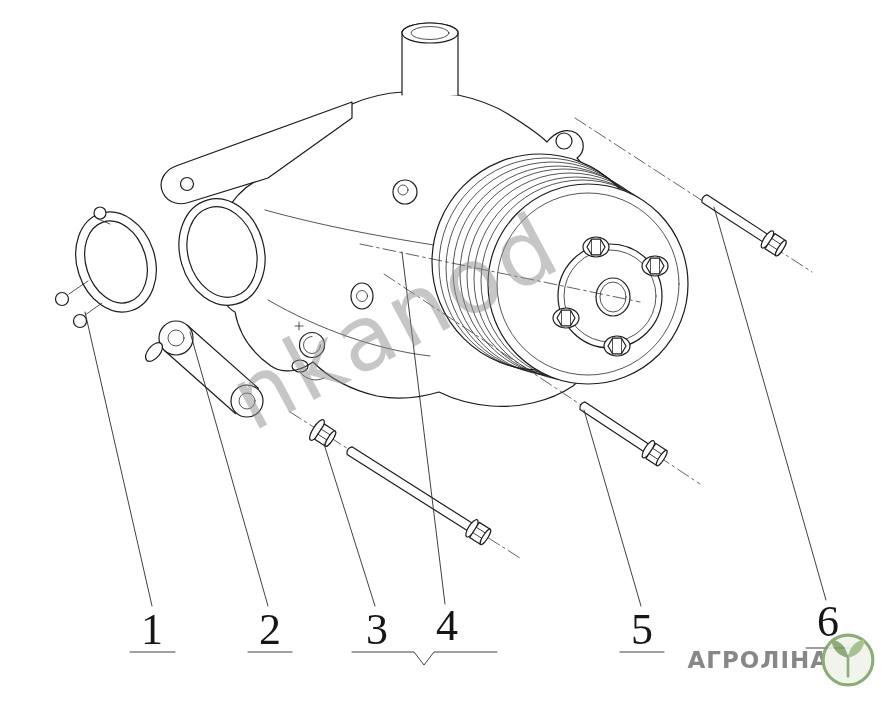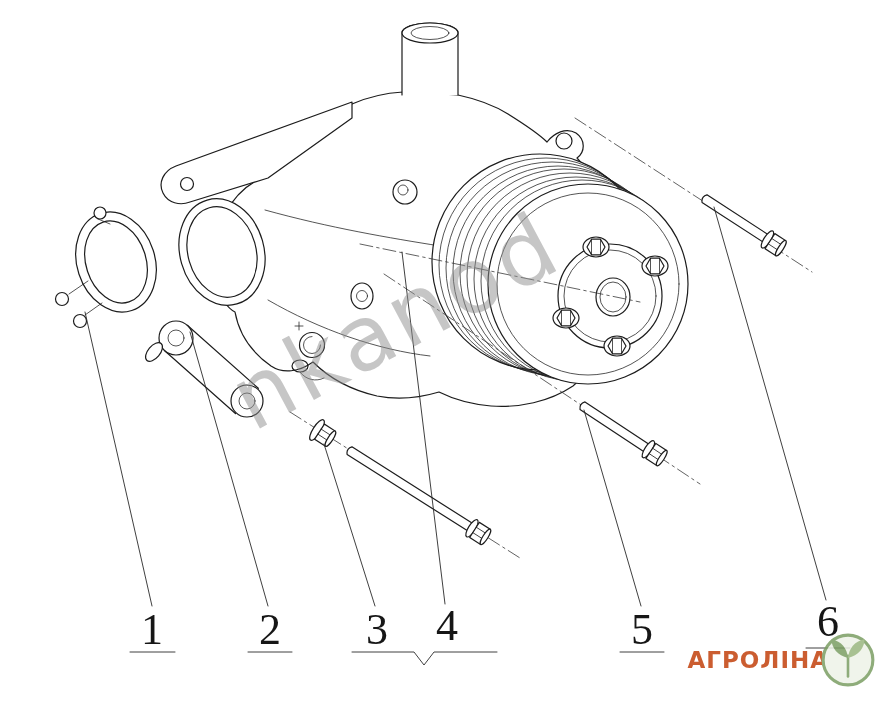--- a/index.html
+++ b/index.html
@@ -13,21 +13,21 @@
   .dwg .ldr{stroke:#2a2a2a;stroke-width:0.9;}
   .callout{position:absolute;transform:translate(-50%,-50%);
            font-family:"Liberation Serif",serif;font-size:44px;color:#161616;
            line-height:1;z-index:3;}
   .watermark{position:absolute;left:238px;top:352px;z-index:2;
              font-family:"DejaVu Sans",sans-serif;font-size:90px;font-weight:400;
              color:#8e8e8e;opacity:.5;letter-spacing:4px;white-space:nowrap;
              transform:rotate(-28deg);transform-origin:left center;pointer-events:none;}
   .logo{position:absolute;right:10px;bottom:16px;z-index:4;display:flex;align-items:center;opacity:.85;}
   .logo-text{font-family:"DejaVu Sans",sans-serif;font-weight:700;font-size:23px;
-             color:#c2410c;letter-spacing:1px;margin-right:-10px;}
+             color:#737373;letter-spacing:1px;margin-right:-10px;}
 </style>
 </head>
 <body>
 
 <div class="stage">
 
   <svg class="dwg" viewBox="0 0 887 705" width="887" height="705">
 
     <g>
       <path class="wf" d="M458,95 C472,98 492,104 508,114 C524,124 538,133 547,142

